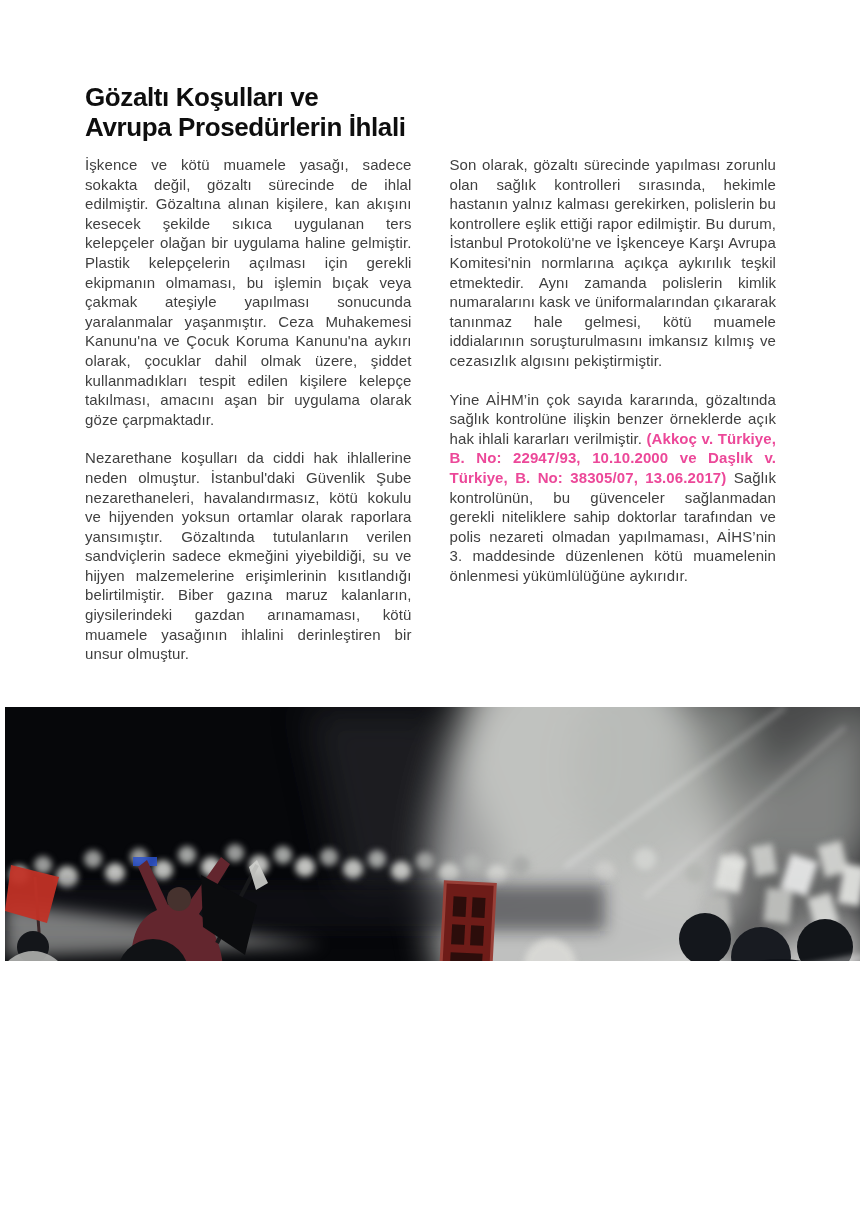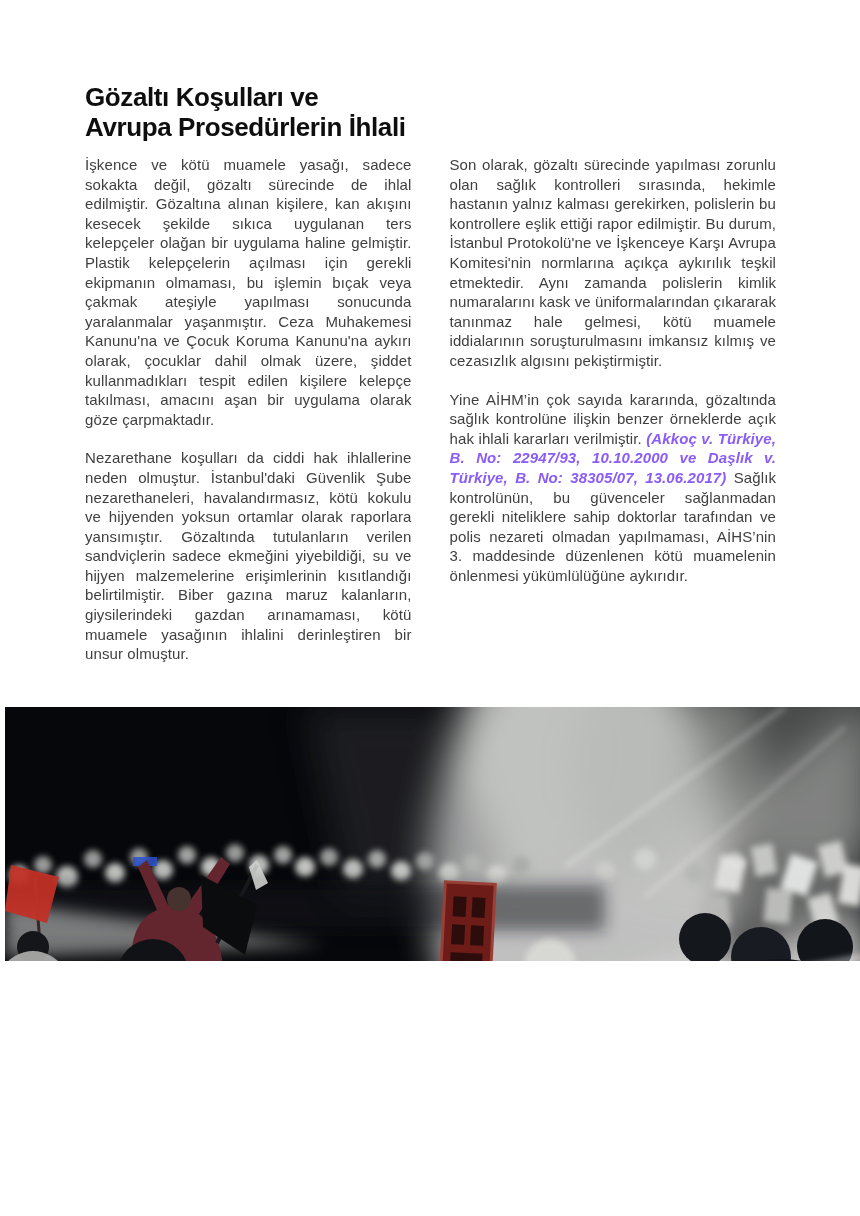--- a/index.html
+++ b/index.html
@@ -42,23 +42,22 @@
   }
   .col p {
     margin: 0 0 19px 0;
     font-size: 15px;
     line-height: 19.6px;
     color: #3f3f3f;
     text-align: justify;
     letter-spacing: 0.1px;
   }
   .col p strong {
-    color: #8b5cf6;
+    color: #ec4899;
     font-weight: 700;
-    font-style: italic;
   }
   figure.photo {
     position: absolute;
     left: 0;
     top: 702px;
     width: 860px;
     height: 514px;
     margin: 5px;
     padding: 0;
     background: #06070a;

